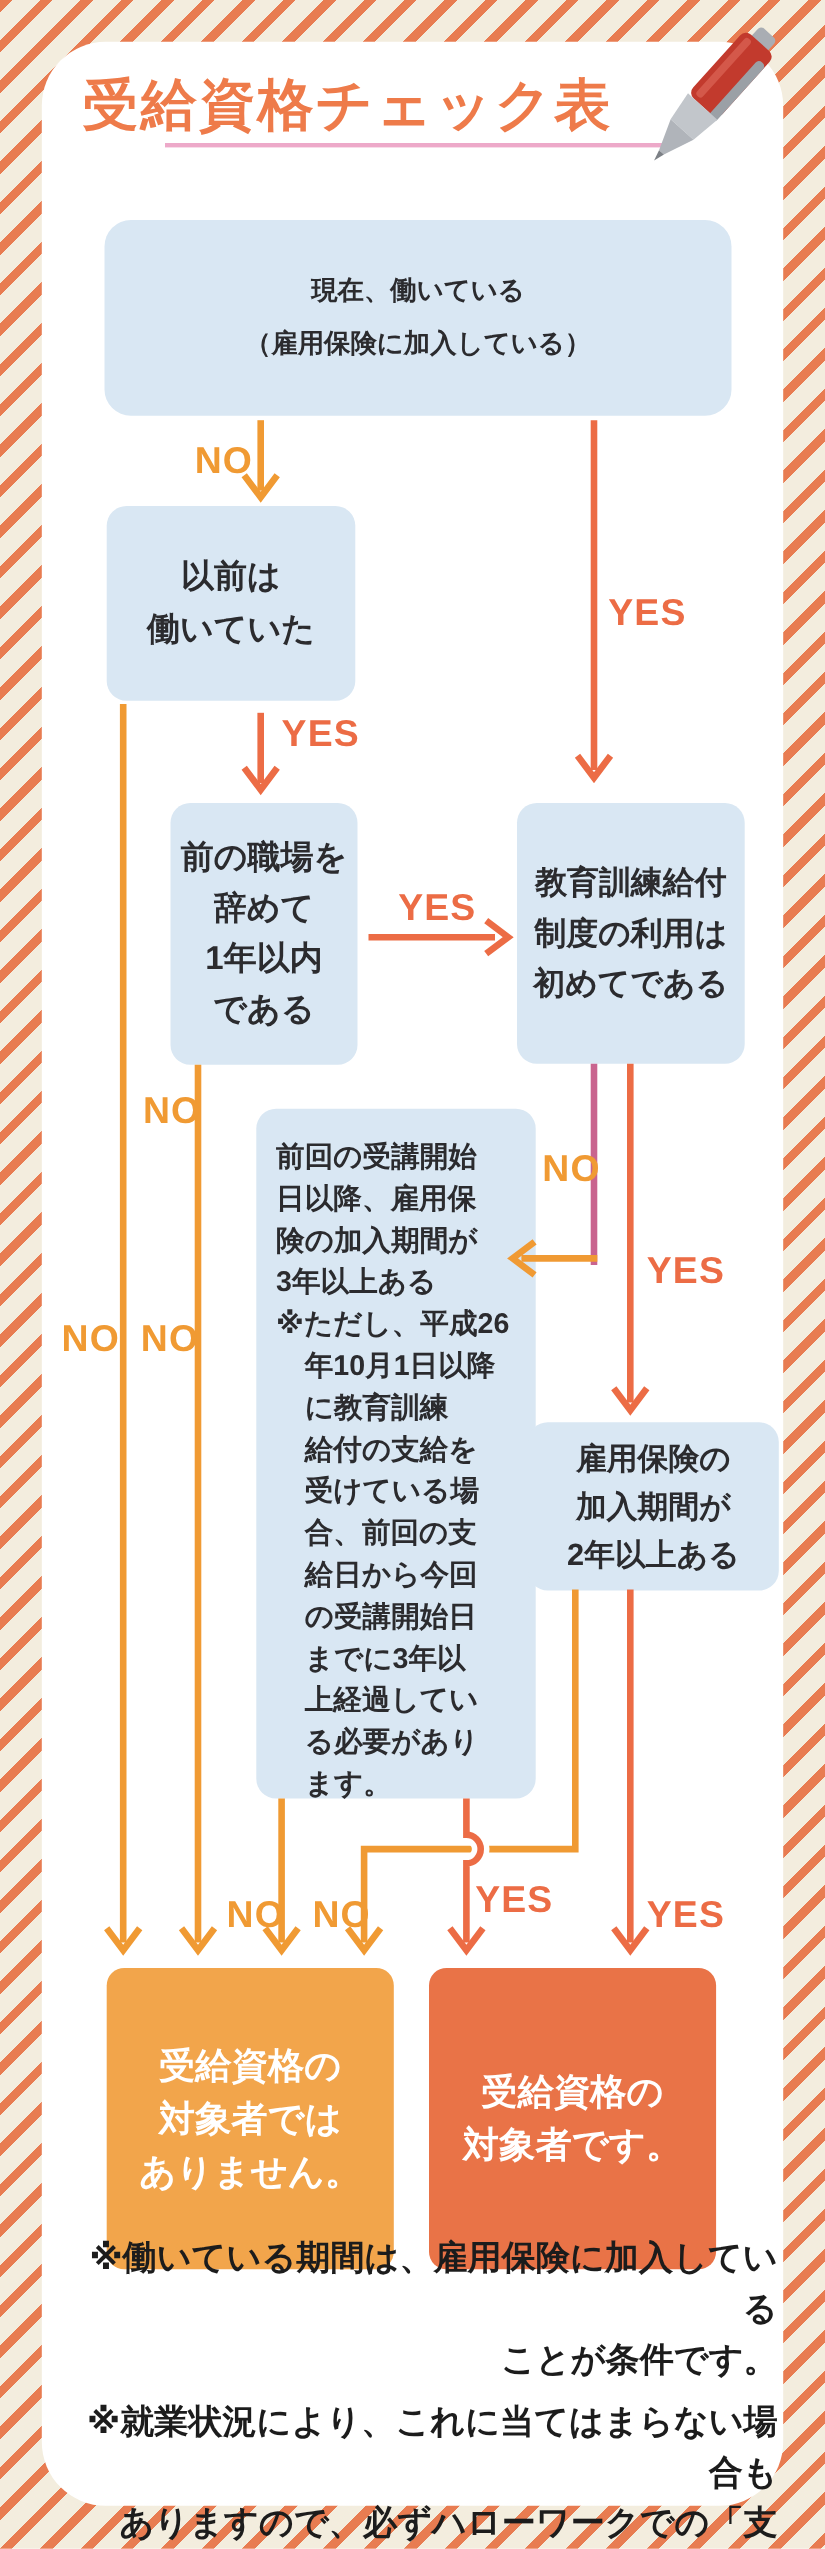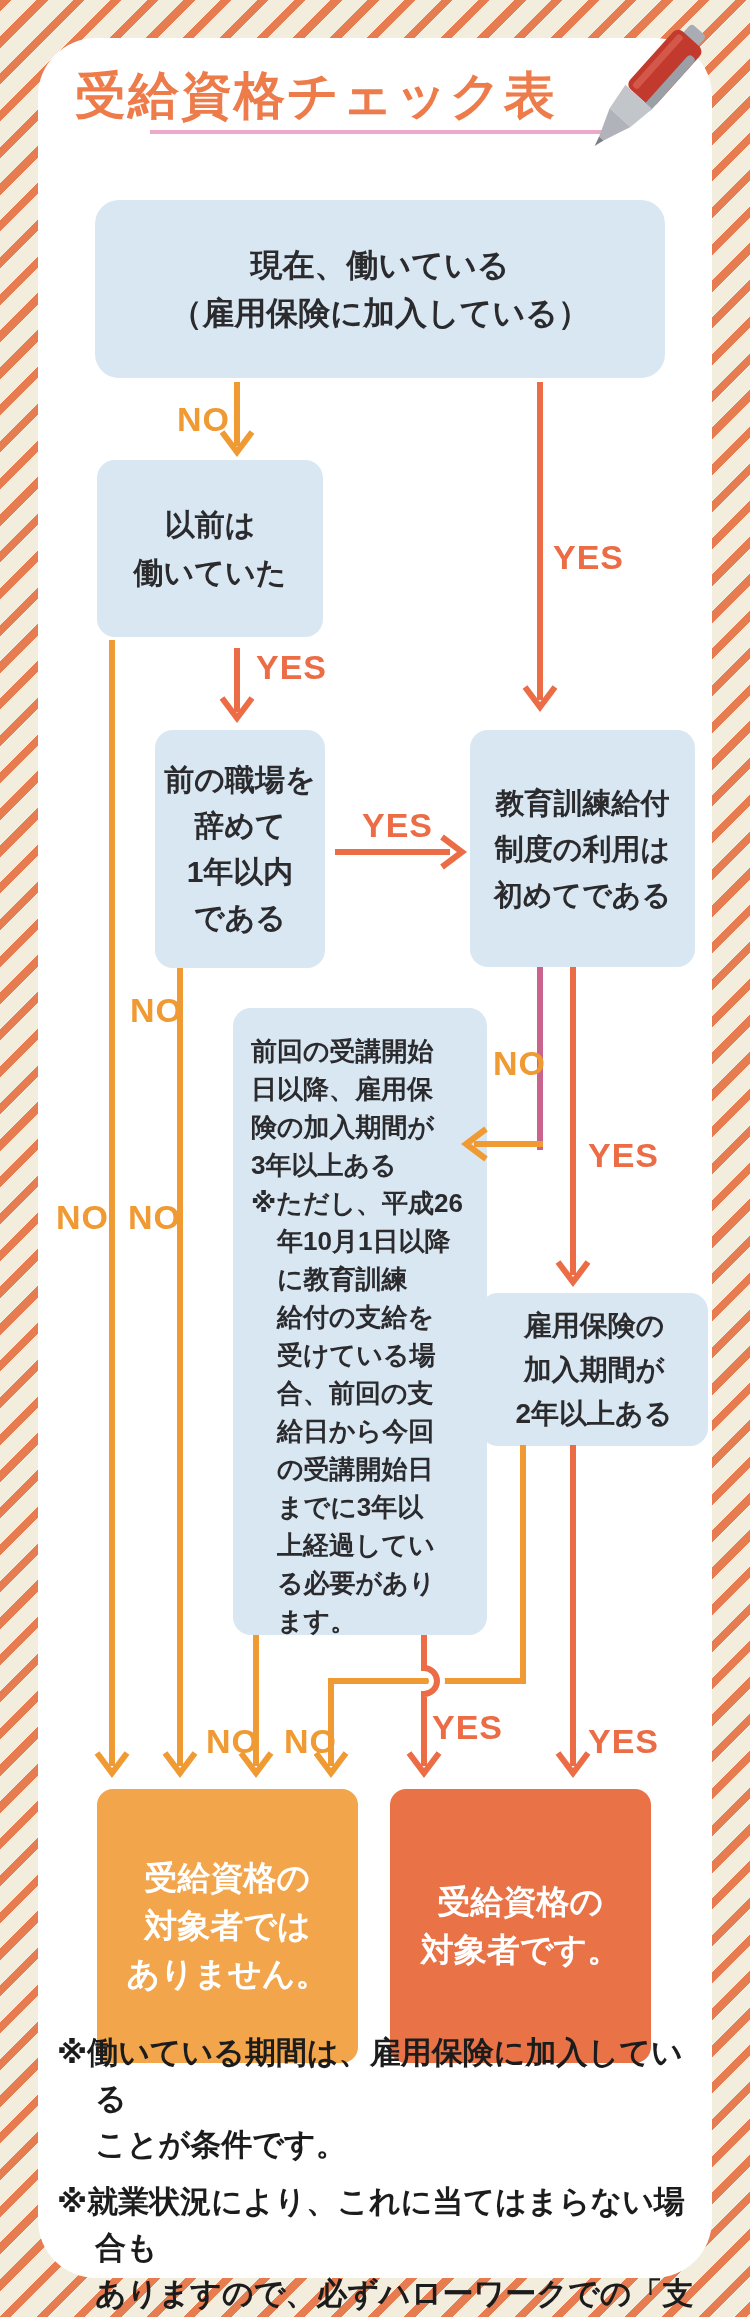--- a/index.html
+++ b/index.html
@@ -18,41 +18,41 @@
     font-size:51px;font-weight:bold;color:#ee7b4a;letter-spacing:2px;
   }
   #title-underline{
     left:150px;top:130px;width:452px;height:4px;background:#eda9c9;
   }
   .box{
     background:#d9e7f3;border-radius:18px;color:#2b2b2e;font-weight:bold;
     display:flex;align-items:center;justify-content:center;text-align:center;
     white-space:pre-line;
   }
-  #box-current{left:95px;top:200px;width:570px;height:178px;font-size:32px;line-height:48px;border-radius:24px;}
+  #box-current{left:95px;top:200px;width:570px;height:178px;font-size:24px;line-height:48px;border-radius:24px;}
   #box-before{left:97px;top:460px;width:226px;height:177px;font-size:30px;line-height:48px;}
   #box-quit{left:155px;top:730px;width:170px;height:238px;font-size:30px;line-height:46px;}
-  #box-first{left:470px;top:730px;width:225px;height:237px;font-size:29px;line-height:46px;}
+  #box-first{left:470px;top:730px;width:207px;height:237px;font-size:29px;line-height:46px;}
   #box-note{
     left:233px;top:1008px;width:254px;height:627px;font-size:26px;line-height:38px;
     align-items:flex-start;justify-content:flex-start;text-align:left;
     padding:24px 0 0 18px;box-sizing:border-box;
   }
   #box-2yrs{left:480px;top:1293px;width:228px;height:153px;font-size:28px;line-height:44px;}
   .result{
     border-radius:16px;color:#ffffff;font-weight:bold;font-size:33px;line-height:48px;
     display:flex;align-items:center;justify-content:center;text-align:center;white-space:pre-line;
   }
   #box-not-eligible{left:97px;top:1789px;width:261px;height:274px;background:#f2a54b;}
   #box-eligible{left:390px;top:1789px;width:261px;height:274px;background:#e97347;}
   .lbl{font-size:34px;font-weight:bold;letter-spacing:1px;}
   .lbl-no{color:#f09a33;}
   .lbl-yes{color:#ec6c45;}
   #footnotes{left:57px;top:2030px;width:650px;color:#1c1c1c;font-weight:bold;font-size:31px;line-height:46px;}
-  .footnote{padding-left:38px;text-indent:-38px;white-space:pre-line;margin-bottom:11px;}
+  .footnote{padding-left:38px;text-indent:-38px;white-space:pre-line;margin-bottom:11px;text-align:right;}
   svg{display:block;}
 </style>
 </head>
 <body>
 
 <div id="canvas">
   <div id="panel" class="abs"></div>
 
   <div id="title" class="abs">受給資格チェック表</div>
   <div id="title-underline" class="abs"></div>

